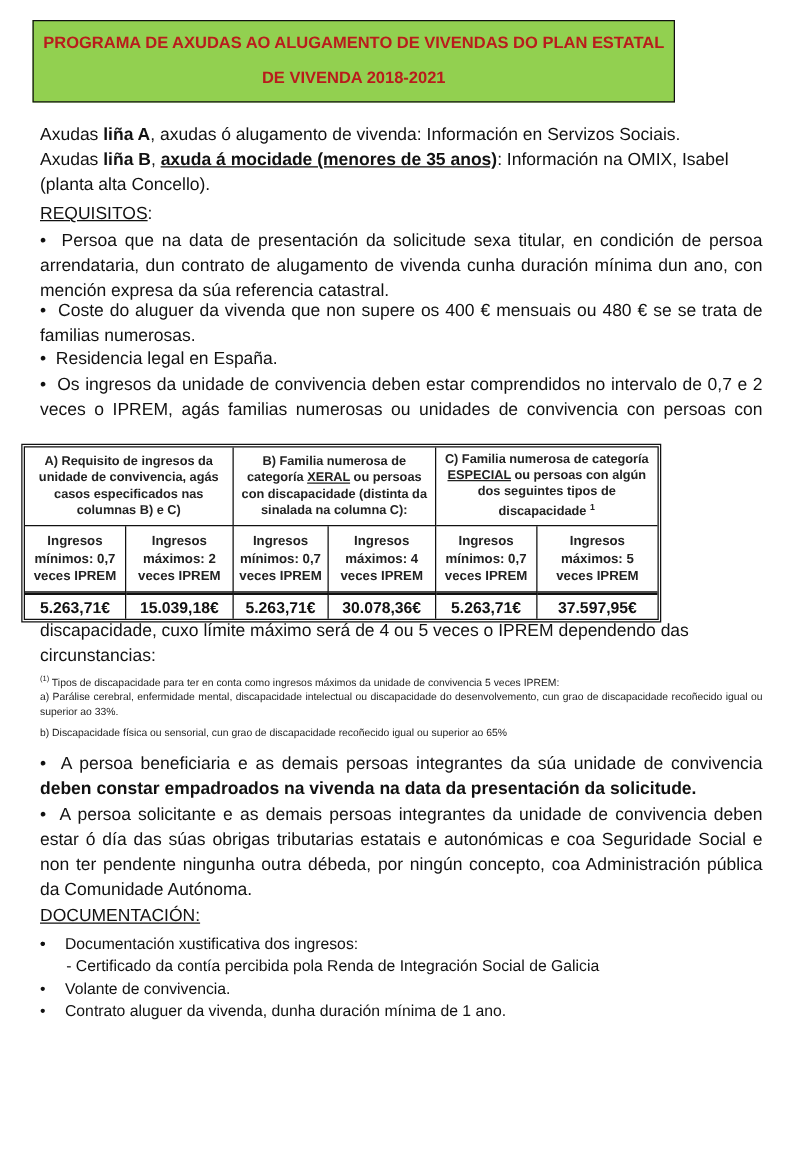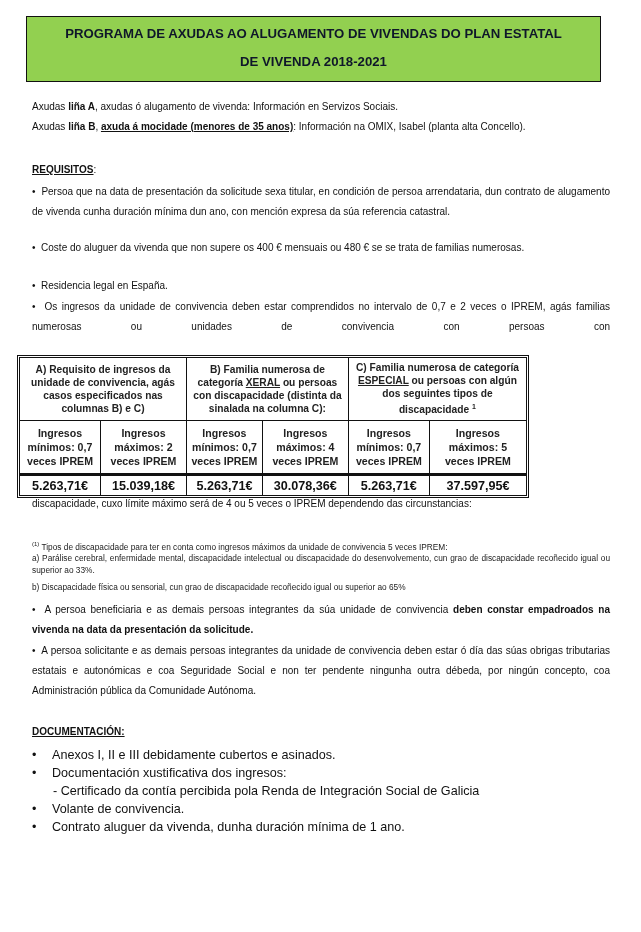--- a/index.html
+++ b/index.html
@@ -1,33 +1,33 @@
 <!DOCTYPE html>
 <html><head>
 <meta charset="utf-8">
 <style>
   html, body { margin: 0; padding: 0; background: #ffffff; }
   body {
     width: 641px; height: 932px; position: relative; overflow: hidden;
     font-family: "Liberation Sans", sans-serif; color: #111;
   }
   .title-box {
-    position: absolute; left: 26px; top: 16px; width: 575px; height: 66px;
+    position: absolute; left: 26px; top: 16px; width: 514px; height: 66px;
     background: #92d050; border: 1.5px solid #111; box-sizing: border-box;
-    text-align: center; font-weight: bold; font-size: 13.2px; color: #0f172a;
+    text-align: center; font-weight: bold; font-size: 13.2px; color: #b91c1c;
   }
   .title-box .l1 { position: absolute; left: 0; right: 0; top: 9px; }
   .title-box .l2 { position: absolute; left: 0; right: 0; top: 37px; }
 
-  .txt { position: absolute; left: 32px; width: 578px; font-size: 10px; line-height: 20px; }
+  .txt { position: absolute; left: 32px; width: 578px; font-size: 14px; line-height: 20px; }
   .just { text-align: justify; }
   .just-last { text-align: justify; text-align-last: justify; }
   b { font-weight: bold; }
   u { text-decoration: underline; }
-  .heading { font-weight: bold; text-decoration: underline; }
+  .heading { font-weight: normal; text-decoration: underline; }
 
   table.req {
     position: absolute; left: 17px; top: 355px; width: 512px;
     border-collapse: separate; border-spacing: 0;
     border: 3px double #111; font-size: 10.2px;
   }
   table.req td {
     border-right: 1px solid #111; border-bottom: 1px solid #111;
     text-align: center; padding: 0 3px; font-weight: bold; color: #222;
   }
@@ -125,21 +125,20 @@
   <span>•</span>&nbsp; <span>A persoa solicitante e as demais persoas integrantes da unidade de convivencia deben estar ó día das súas obrigas tributarias estatais e autonómicas e coa Seguridade Social e non ter pendente ningunha outra débeda, por ningún concepto, coa Administración pública da Comunidade Autónoma.</span>
 </div>
 
 <div class="txt" style="top:722px;">
   <span class="heading">DOCUMENTACIÓN:</span>
 </div>
 
 <div class="doc-list" style="top:746px;">
   <div class="item">
     <span class="dot">•</span>
-    <span>Anexos I, II e III debidamente cubertos e asinados.</span>
   </div>
   <div class="item">
     <span class="dot">•</span>
     <span>Documentación xustificativa dos ingresos:</span>
   </div>
   <div class="sub">- Certificado da contía percibida pola Renda de Integración Social de Galicia</div>
   <div class="item">
     <span class="dot">•</span>
     <span>Volante de convivencia.</span>
   </div>

